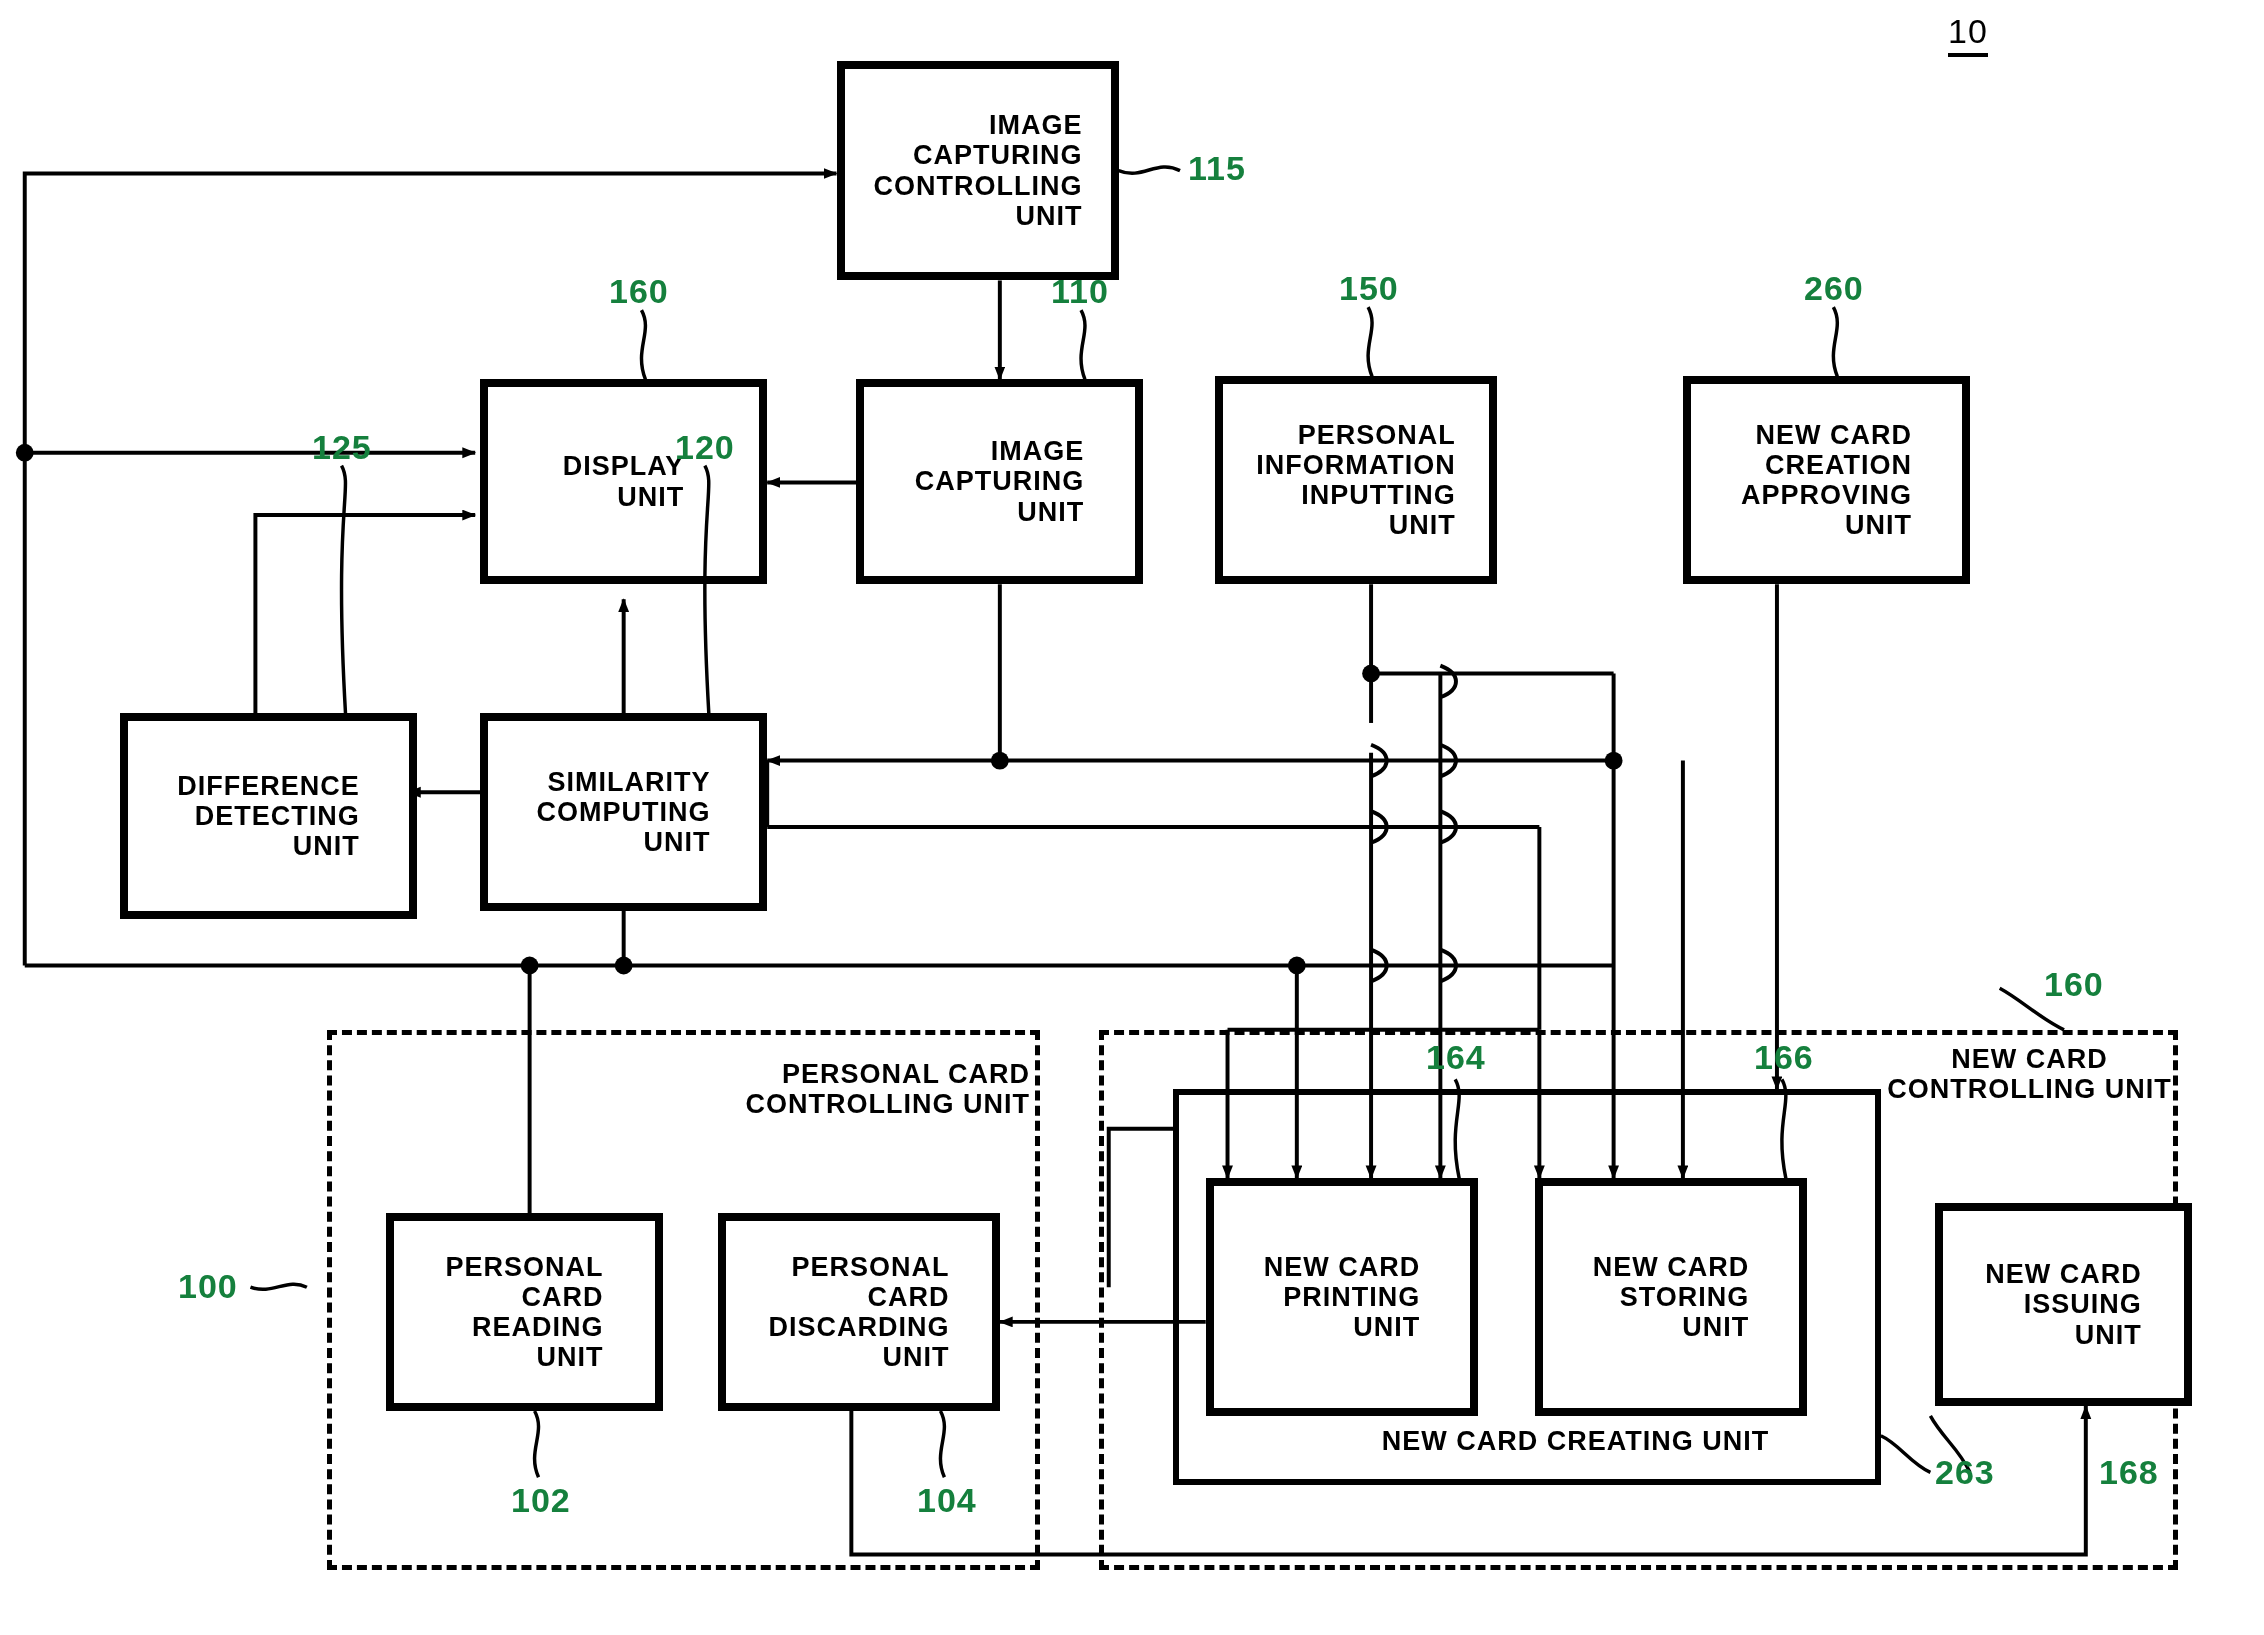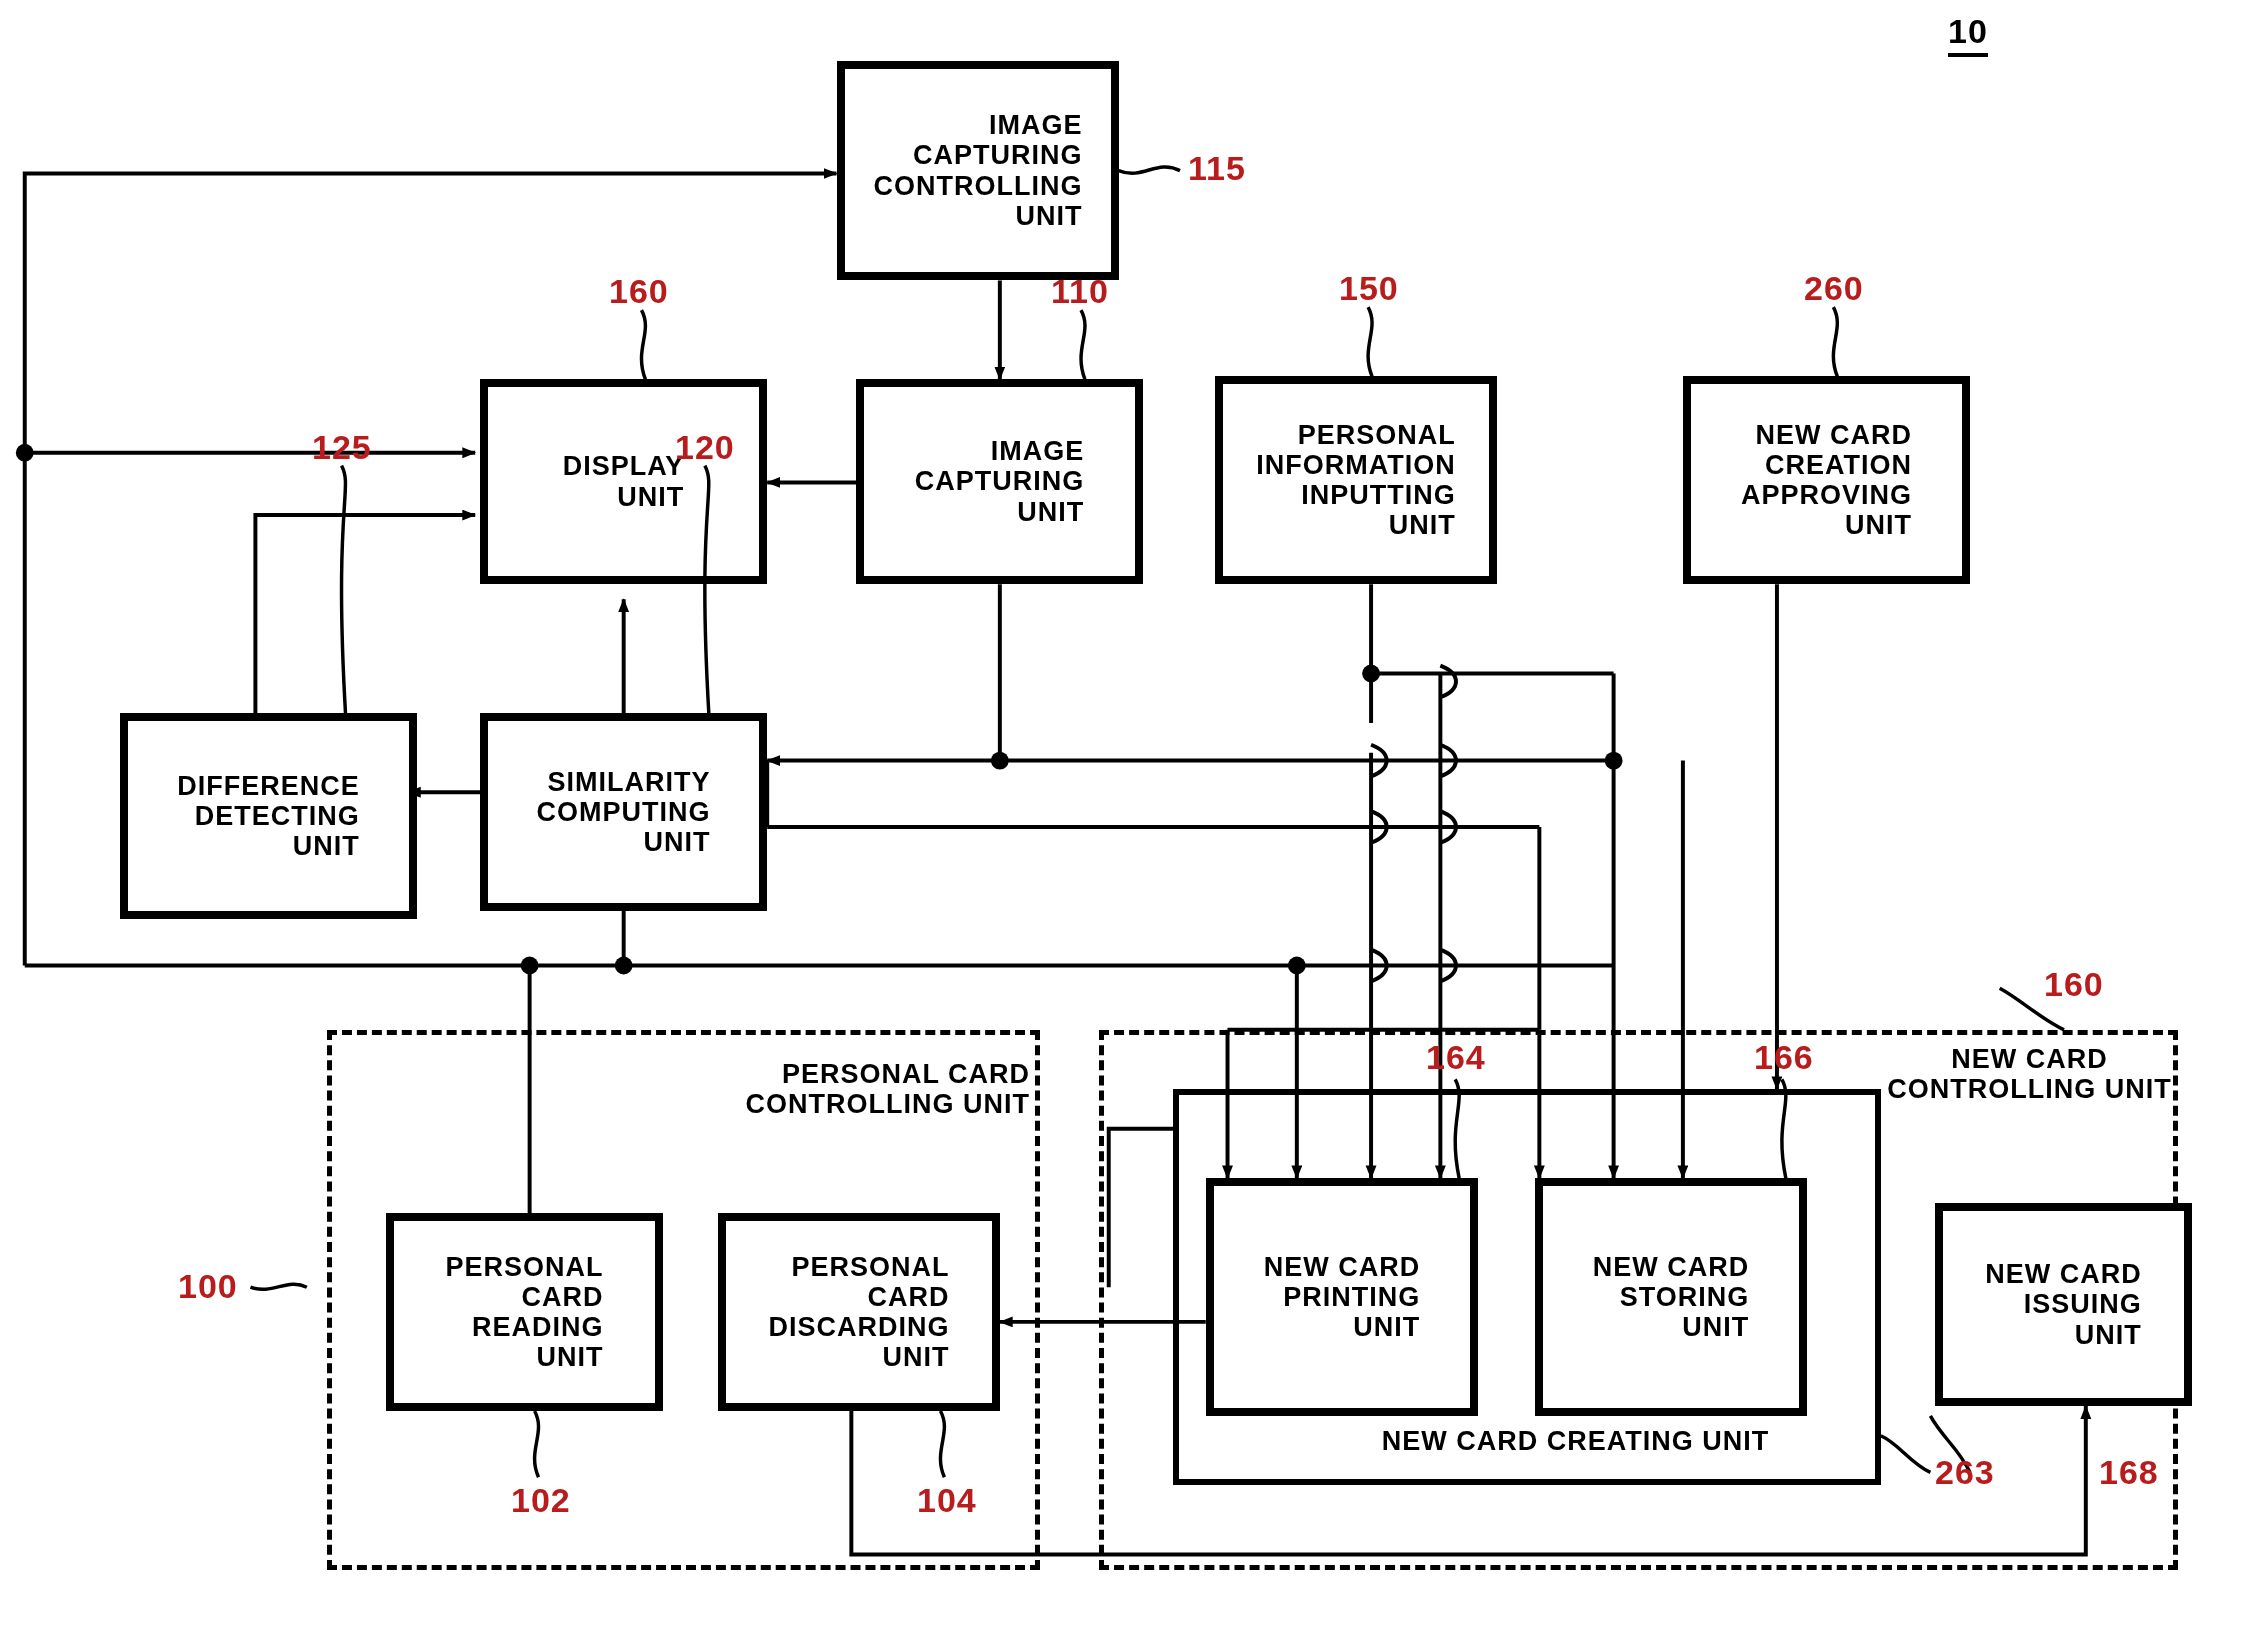--- a/index.html
+++ b/index.html
@@ -9,22 +9,22 @@
   .box{position:absolute;border:8px solid #000000;background:#fff;box-sizing:border-box;
        display:flex;align-items:center;justify-content:center;text-align:right;
        font-family:"Liberation Sans",sans-serif;font-weight:700;color:#000;
        letter-spacing:1px;line-height:1.12;font-size:27px;}
   .dashbox{position:absolute;border:5px dashed #000;background:transparent;box-sizing:border-box;}
   .dashlabel{position:absolute;font-weight:700;font-size:27px;letter-spacing:1px;
              text-align:center;line-height:1.12;color:#000;}
   .groupbox{position:absolute;border:6px solid #000;background:transparent;box-sizing:border-box;}
   .grouplabel{position:absolute;font-weight:700;font-size:27px;letter-spacing:1px;
               text-align:center;color:#000;white-space:nowrap;}
-  .ref{position:absolute;font-weight:700;font-size:34px;letter-spacing:1px;color:#b91c1c;white-space:nowrap;}
-  .fignum{position:absolute;font-weight:700;font-size:34px;letter-spacing:1px;color:#000;
+  .ref{position:absolute;font-weight:700;font-size:34px;letter-spacing:1px;color:#15803d;white-space:nowrap;}
+  .fignum{position:absolute;font-weight:400;font-size:34px;letter-spacing:1px;color:#000;
           border-bottom:4px solid #000;padding-bottom:2px;}
 </style>
 </head>
 <body>
 
 <div id="stage">
 
   <svg id="wires" viewBox="0 0 2287 1652" xmlns="http://www.w3.org/2000/svg">
     <defs>
       <marker id="ar" markerWidth="16" markerHeight="16" refX="13" refY="5.5" orient="auto" markerUnits="userSpaceOnUse">

